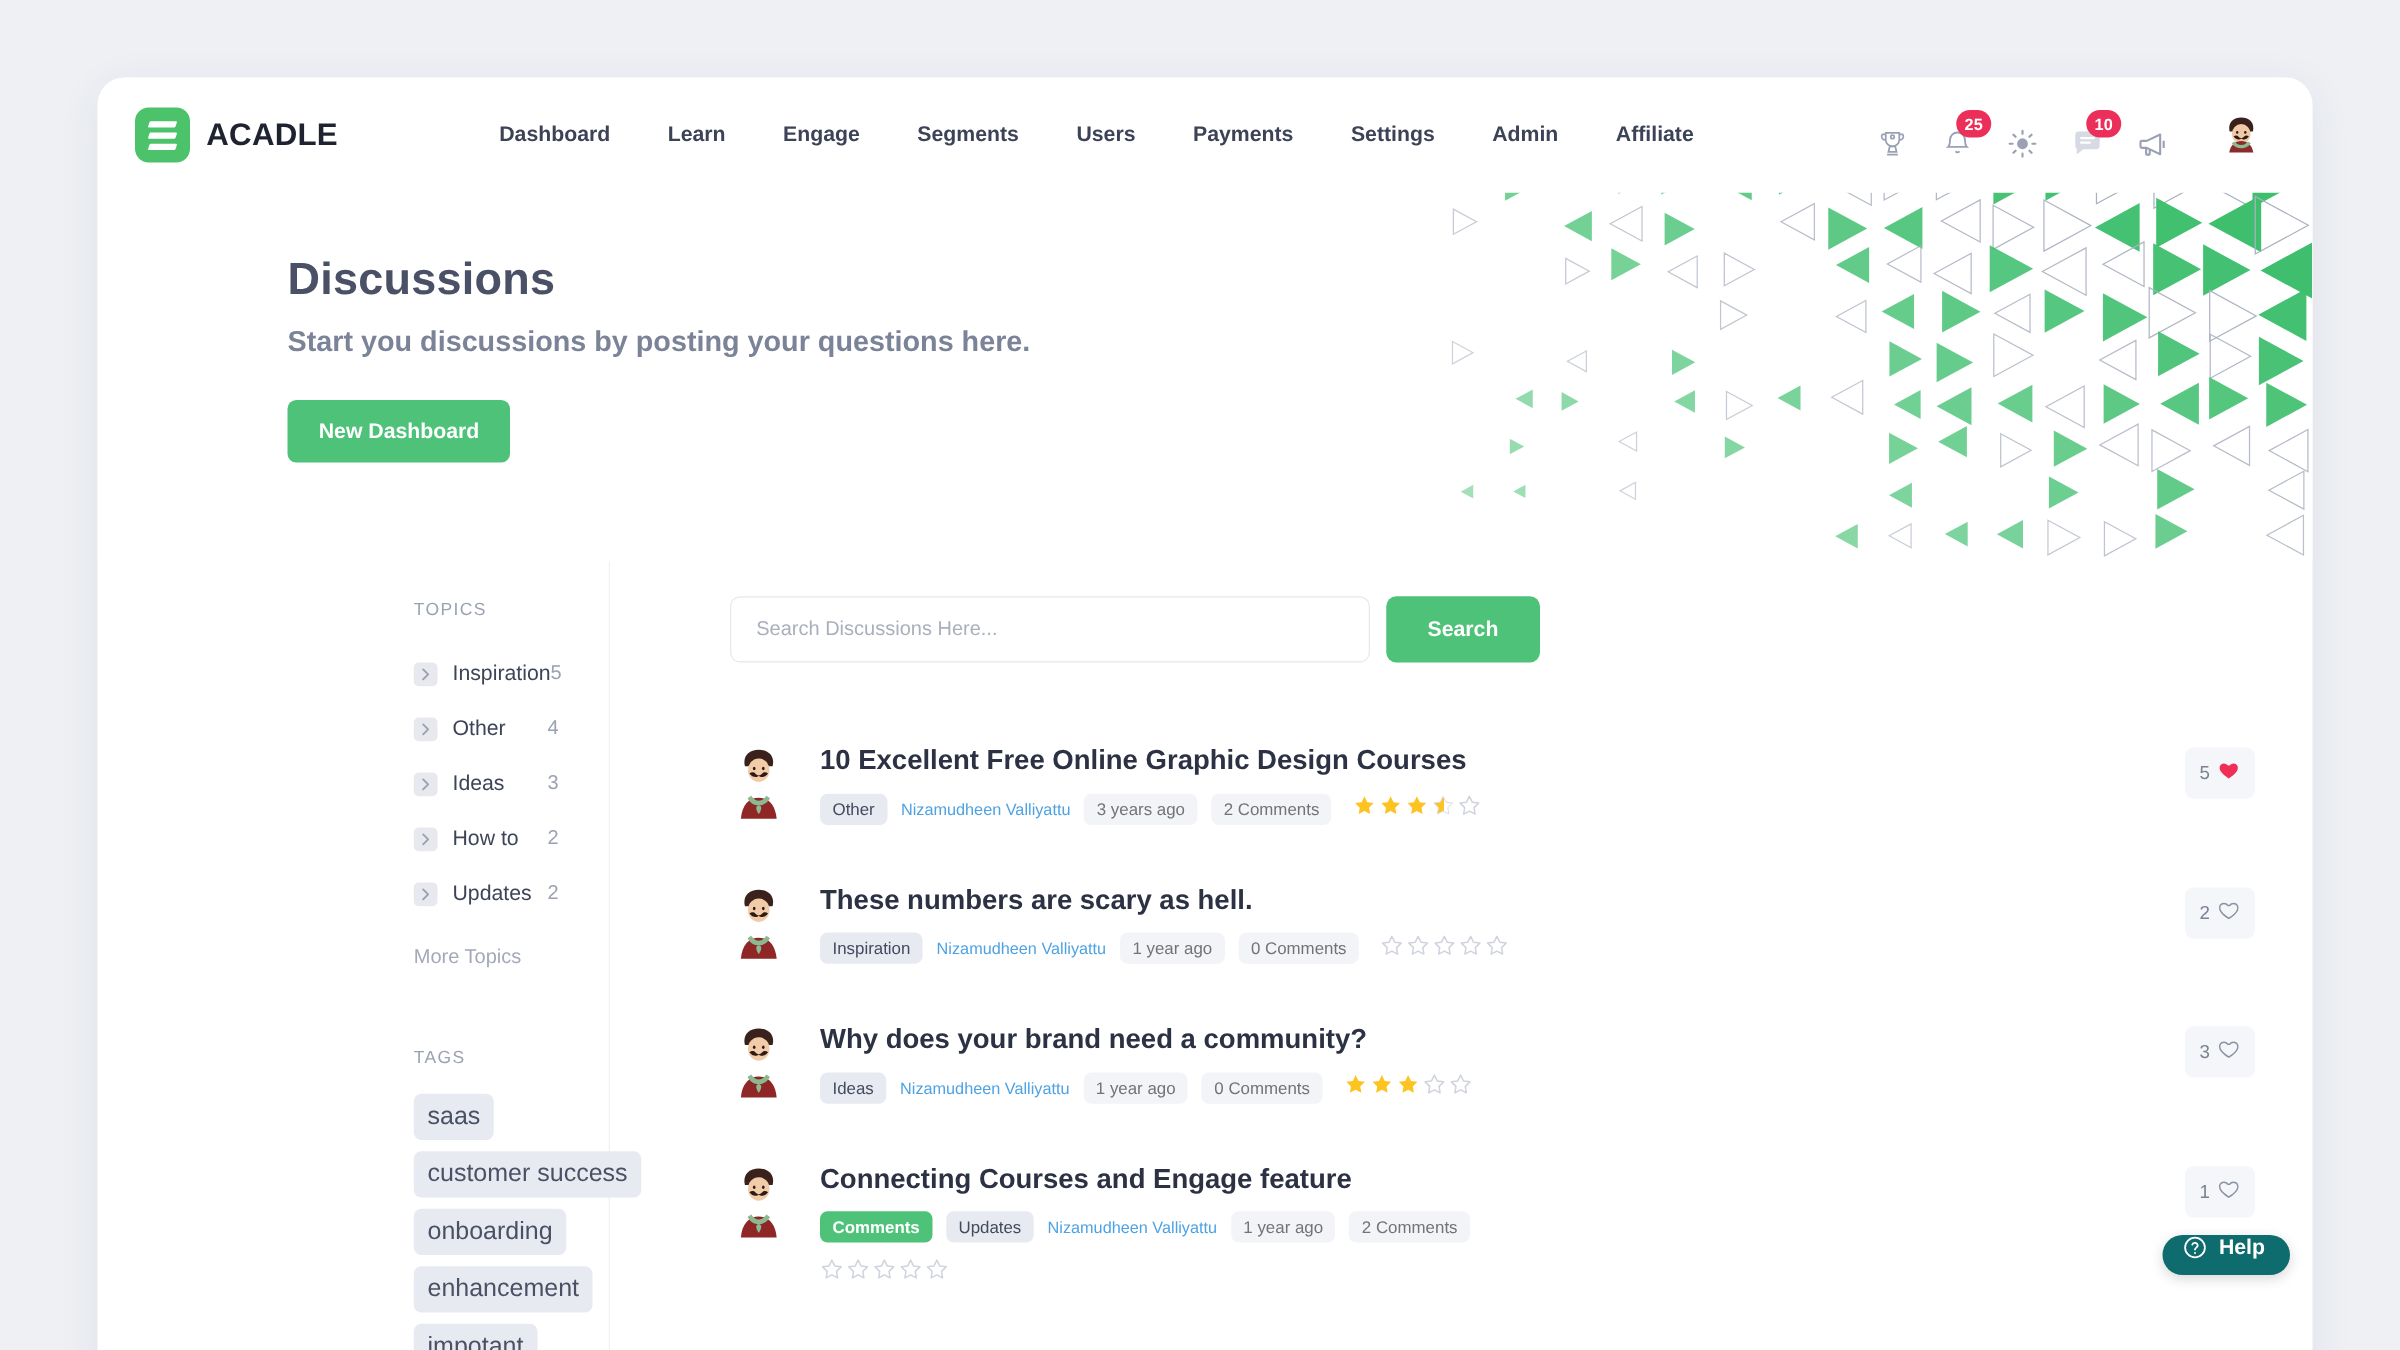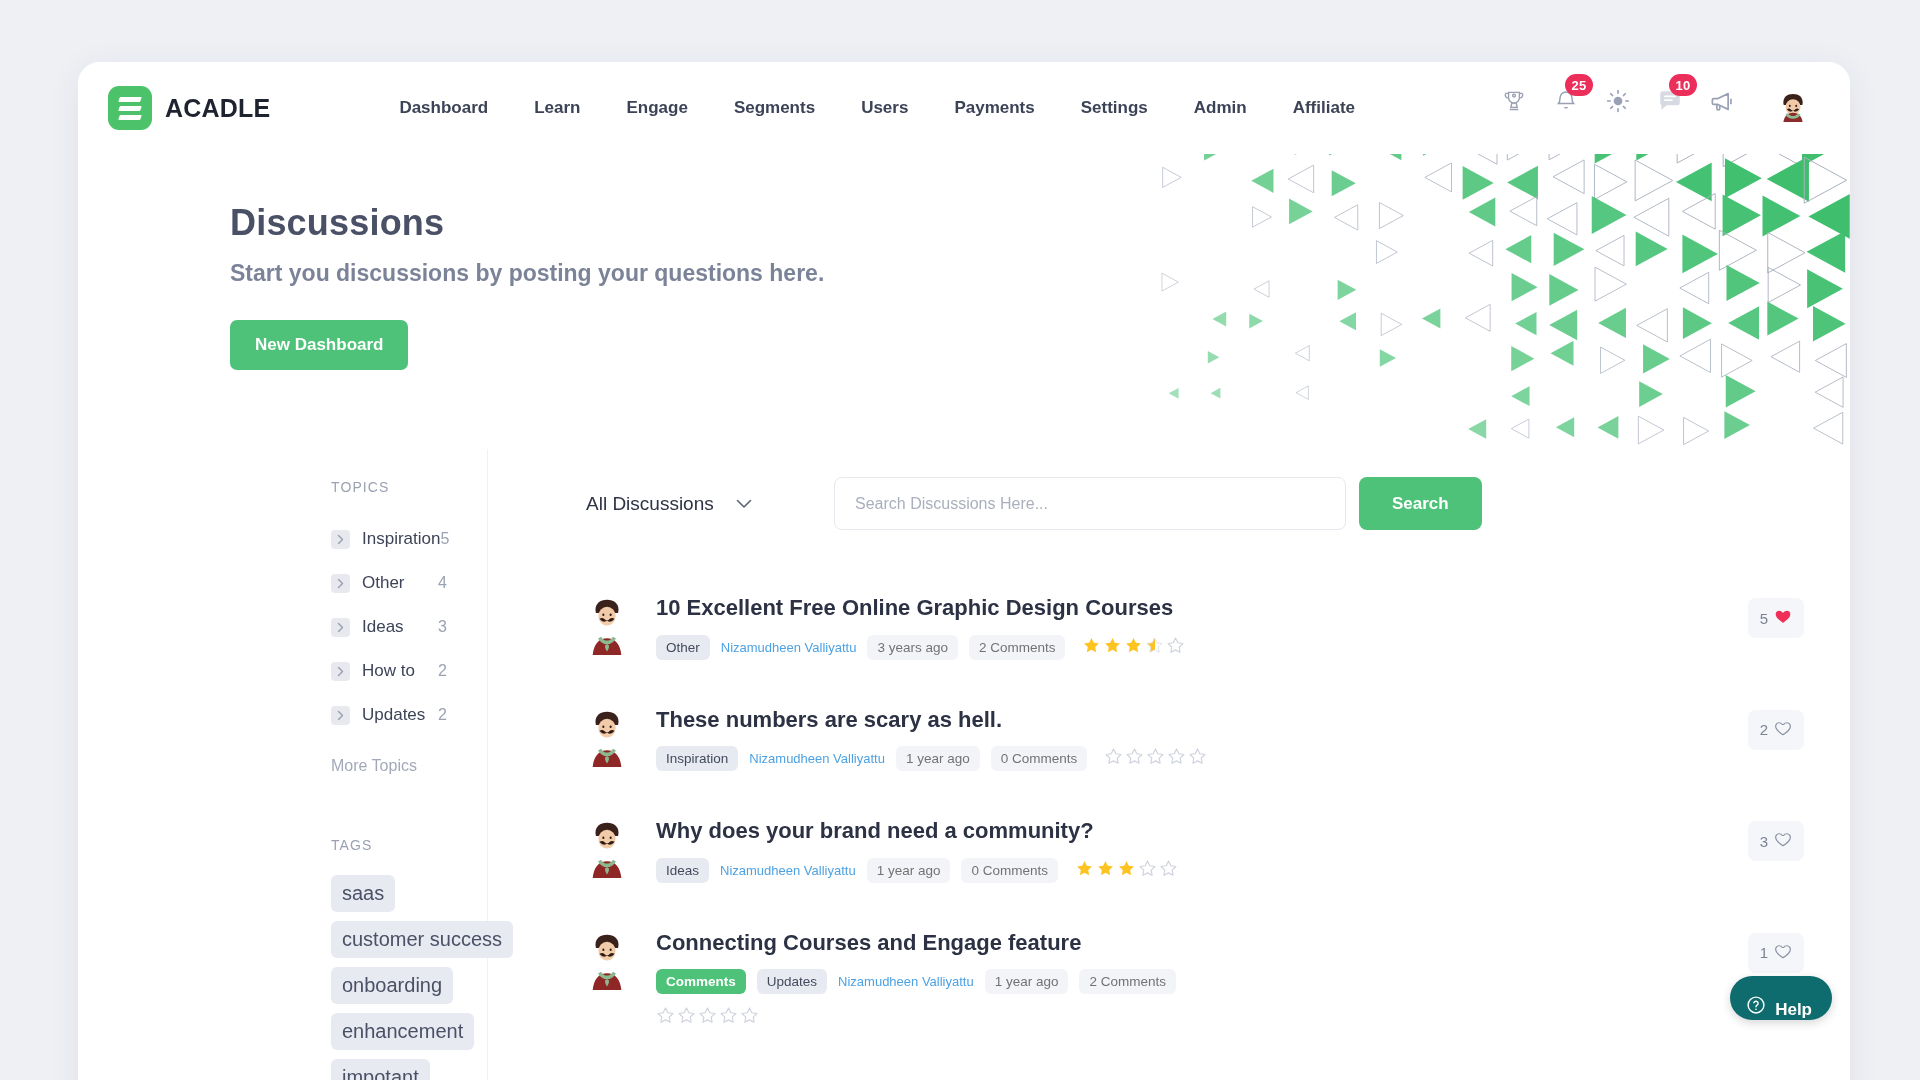--- a/index.html
+++ b/index.html
@@ -44,21 +44,21 @@
   .nav {
     display: flex; align-items: center; gap: 0;
     margin-left: 106px;
   }
   .nav a {
     font-size: 17px; color: #3d4357; font-weight: bold;
     text-decoration: none; padding: 0 23px; white-space: nowrap;
   }
   .header-icons {
     margin-left: auto;
-    display: flex; align-items: flex-start; gap: 24px;
+    display: flex; align-items: flex-end; gap: 24px;
   }
   .hicon { position: relative; width: 28px; height: 28px; display:flex; align-items:center; justify-content:center; }
   .hicon svg { display: block; }
   .badge {
     position: absolute; top: -13px; left: 13px;
     background: #ec2e5a; color: #fff;
     font-size: 13px; font-weight: bold;
     border-radius: 11px; min-width: 28px; height: 22px;
     display: flex; align-items: center; justify-content: center;
     padding: 0 6px; letter-spacing: .2px;
@@ -189,22 +189,22 @@
     flex: none; margin-left: 18px; margin-top: 4px;
     background: #f4f6f9; border-radius: 7px;
     display: flex; align-items: center; gap: 6px;
     padding: 9px 12px; cursor: pointer;
   }
   .likes-count { font-size: 15px; color: #7a8293; }
 
   .help-btn {
     position: fixed; right: 88px; bottom: 60px;
     background: #0e6c6e; color: #fff;
-    border-radius: 22px; height: 44px;
-    display: flex; align-items: flex-end; gap: 9px;
+    border-radius: 22px; height: 32px;
+    display: flex; align-items: flex-start; gap: 9px;
     padding: 0 20px 0 16px; cursor: pointer;
     font-size: 17px; font-weight: bold;
     box-shadow: 0 3px 10px rgba(0,0,0,.16);
     z-index: 50;
   }
 </style>
 </head>
 <body>
 
 <div class="app-card">
@@ -462,28 +462,20 @@
           <span class="tag">customer success</span>
           <span class="tag">onboarding</span>
           <span class="tag">enhancement</span>
           <span class="tag">impotant</span>
           <span class="tag">important</span>
         </div>
     </aside>
 
     <main class="content">
       <div class="filter-row">
-        <div class="dd">
-          <span class="dd-label">All Discussions</span>
-          <span>
-            <svg width="16" height="10" viewBox="0 0 16 10" fill="none" stroke="#5b6274" stroke-width="1.6" stroke-linecap="round" stroke-linejoin="round">
-                <path d="M1.5 1.5L8 8l6.5-6.5"></path>
-              </svg>
-          </span>
-        </div>
         <input class="search-input" type="text" placeholder="Search Discussions Here..." style="">
         <button class="btn-search">Search</button>
       </div>
 
       <div class="disc-list" id="disc-list">
           <div class="disc-row">
             <div class="disc-avatar"><svg viewBox="0 0 48 62" width="46" height="59.416666666666664">
                 <path d="M24 4c-7.5 0-12 4.3-12 10.2 0 2.1.5 3.5.5 3.5h23s.5-1.4.5-3.5C36 8.3 31.5 4 24 4z" fill="#3a211b"></path>
                 <ellipse cx="24" cy="21" rx="9" ry="9.8" fill="#f2cba9"></ellipse>
                 <ellipse cx="20.2" cy="19.6" rx="1.1" ry="1.4" fill="#2d1c16"></ellipse>

